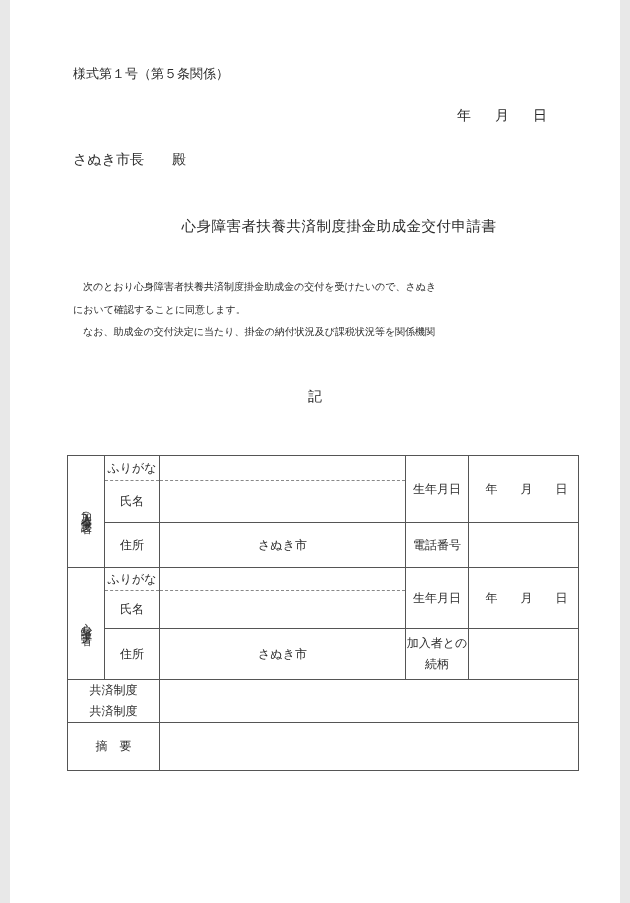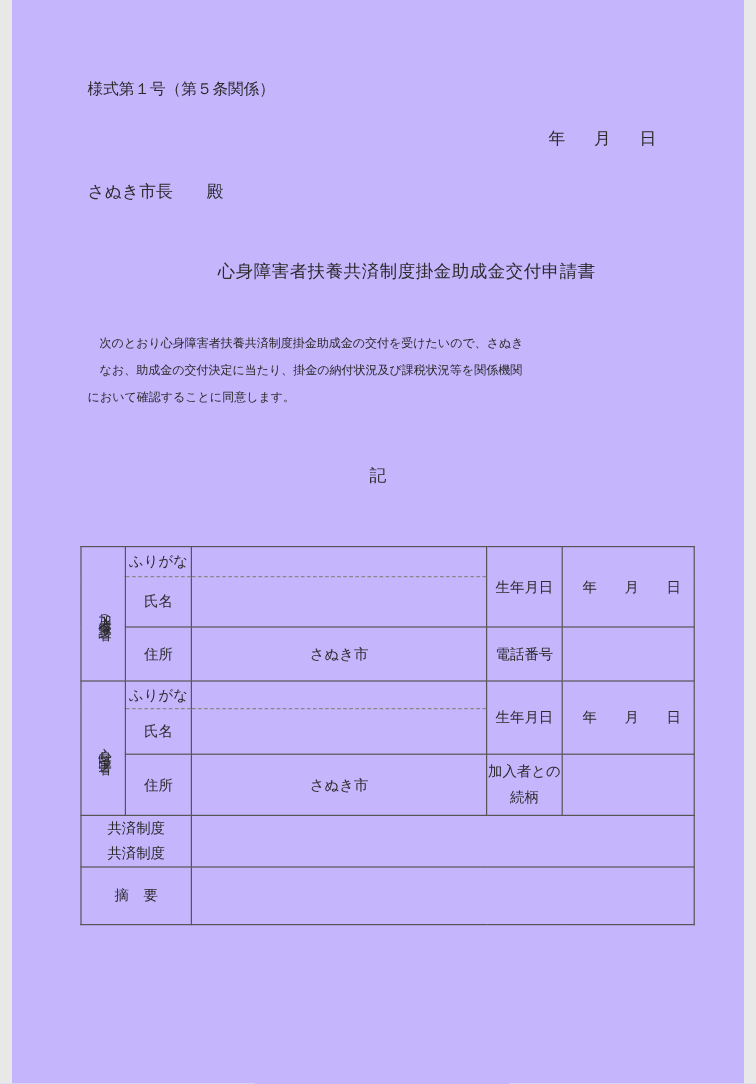--- a/index.html
+++ b/index.html
@@ -2,21 +2,21 @@
 <html><head>
 <meta charset="utf-8">
 <style>
   * { margin: 0; padding: 0; box-sizing: border-box; }
   html, body { background: #e8e8e8; }
   .page {
     position: relative;
     width: 610px;
     height: 903px;
     margin: 0 auto;
-    background: #c4b5fd;
+    background: #ffffff;
     font-family: "Liberation Serif", "DejaVu Serif", serif;
     color: #2b2b2b;
     overflow: hidden;
   }
   .form-number {
     position: absolute;
     left: 63px; top: 65px;
     font-size: 13px;
   }
   .date-line {
@@ -114,22 +114,22 @@
     <span>月</span>
     <span>日</span>
   </div>
 
   <div class="addressee">さぬき市長　　殿</div>
 
   <div class="doc-title">心身障害者扶養共済制度掛金助成金交付申請書</div>
 
   <div class="body-text">
     <div>　次のとおり心身障害者扶養共済制度掛金助成金の交付を受けたいので、さぬき</div>
+    <div>において確認することに同意します。</div>
     <div>　なお、助成金の交付決定に当たり、掛金の納付状況及び課税状況等を関係機関</div>
-    <div>において確認することに同意します。</div>
   </div>
 
   <div class="record-marker">記</div>
 
   <table class="form-table">
     <colgroup>
       <col style="width:37px">
       <col style="width:55px">
       <col style="width:246px">
       <col style="width:63px">

